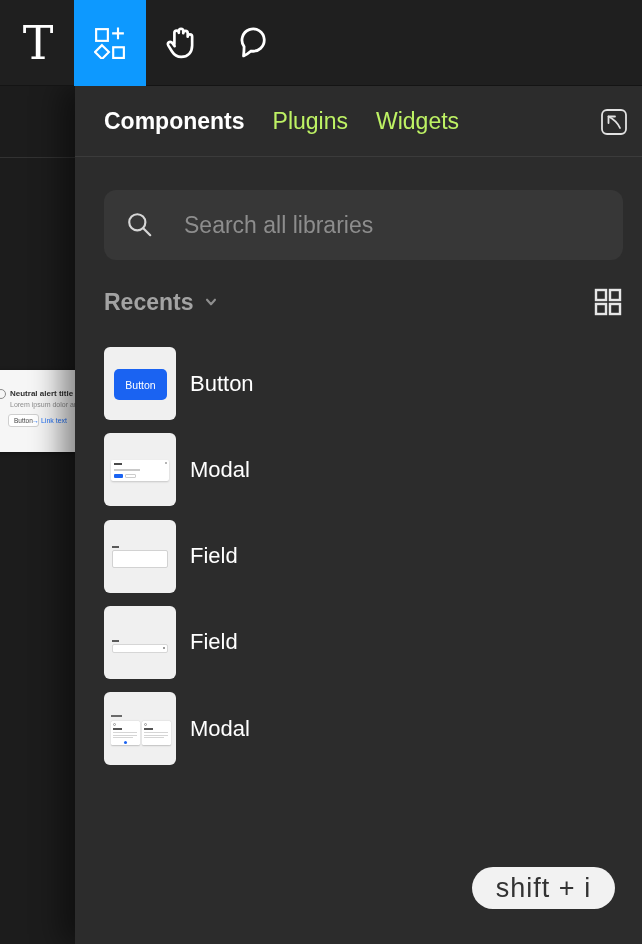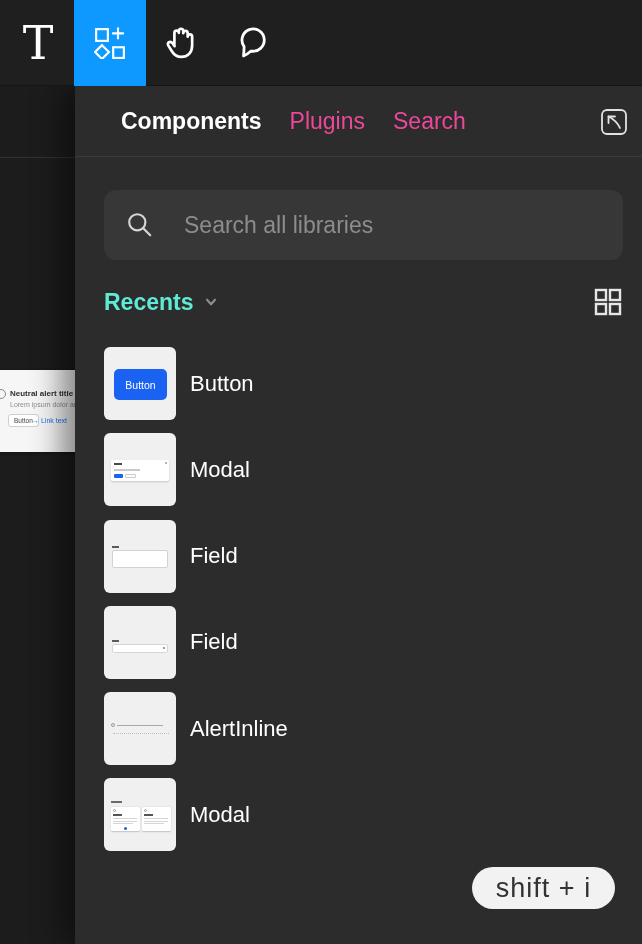--- a/index.html
+++ b/index.html
@@ -82,24 +82,24 @@
     width: 567px; height: 858px;
     background: #2c2c2c;
     box-shadow: -14px 0 28px rgba(0,0,0,.45);
     z-index: 20;
   }
   .panel-header {
     position: absolute; left: 0; top: 0;
     width: 567px; height: 71px;
     border-bottom: 1px solid #3b3b3b;
     display: flex; align-items: center;
-    padding-left: 46px;
+    padding-left: 29px;
   }
   .tabs { display: flex; gap: 28px; align-items: center; }
-  .tab { font-size: 23px; color: #ec4899; cursor: pointer; white-space: nowrap; }
+  .tab { font-size: 23px; color: #bef264; cursor: pointer; white-space: nowrap; }
   .tab.active { color: #ffffff; font-weight: 600; }
   .popout-btn {
     position: absolute; right: 12px; top: 20px;
     width: 32px; height: 32px;
     display: flex; align-items: center; justify-content: center;
     cursor: pointer;
   }
 
   .searchbar {
     position: absolute; left: 29px; top: 104px;
@@ -114,21 +114,21 @@
     font-family: "Liberation Sans", "DejaVu Sans", sans-serif;
   }
   .searchbar input::placeholder { color: #8d8d8d; }
 
   .section-row {
     position: absolute; left: 29px; top: 198px;
     width: 519px; height: 36px;
     display: flex; align-items: center;
   }
   .section-dropdown { display: flex; align-items: center; gap: 10px; cursor: pointer; }
-  .section-title { font-size: 23px; font-weight: 700; color: #5eead4; }
+  .section-title { font-size: 23px; font-weight: 700; color: #a3a3a3; }
   .grid-toggle { margin-left: auto; cursor: pointer; display: flex; }
 
   .items {
     position: absolute; left: 29px; top: 261px;
     width: 519px;
     display: flex; flex-direction: column; gap: 13.3px;
   }
   .item-row {
     display: flex; align-items: center; gap: 14px;
     height: 73px; cursor: pointer;
@@ -231,21 +231,21 @@
       </svg>
     </div>
   </div>
 
   <div class="panel">
 
     <div class="panel-header">
       <div class="tabs">
         <div class="tab active">Components</div>
         <div class="tab">Plugins</div>
-        <div class="tab">Search</div>
+        <div class="tab">Widgets</div>
       </div>
       <div class="popout-btn">
         <svg width="30" height="30" viewBox="0 0 30 30" fill="none" stroke="#e2e2e2" stroke-width="1.8" stroke-linecap="round" stroke-linejoin="round">
           <rect x="3" y="3" width="24" height="24" rx="5"></rect>
           <path d="M9.5 16 V9.5 H16"></path>
           <path d="M9.5 9.5 C14.5 12 18.5 15.5 21 21"></path>
         </svg>
       </div>
     </div>
 
@@ -306,28 +306,20 @@
 
       <div class="item-row">
         <div class="thumb">
           <div class="tf2-label"></div>
           <div class="tf2-input"></div>
           <div class="tf2-caret"></div>
         </div>
         <div class="item-label">Field</div>
       </div>
 
-      <div class="item-row">
-        <div class="thumb">
-          <div class="ta-icon"></div>
-          <div class="ta-line1"></div>
-          <div class="ta-line2"></div>
-        </div>
-        <div class="item-label">AlertInline</div>
-      </div>
 
       <div class="item-row">
         <div class="thumb">
           <div class="tg-label"></div>
           <div class="tg-card c1">
             <div class="tg-dot"></div>
               <div class="tg-t"></div>
             <div class="tg-l1"></div>
               <div class="tg-l2"></div>
               <div class="tg-l3"></div>

